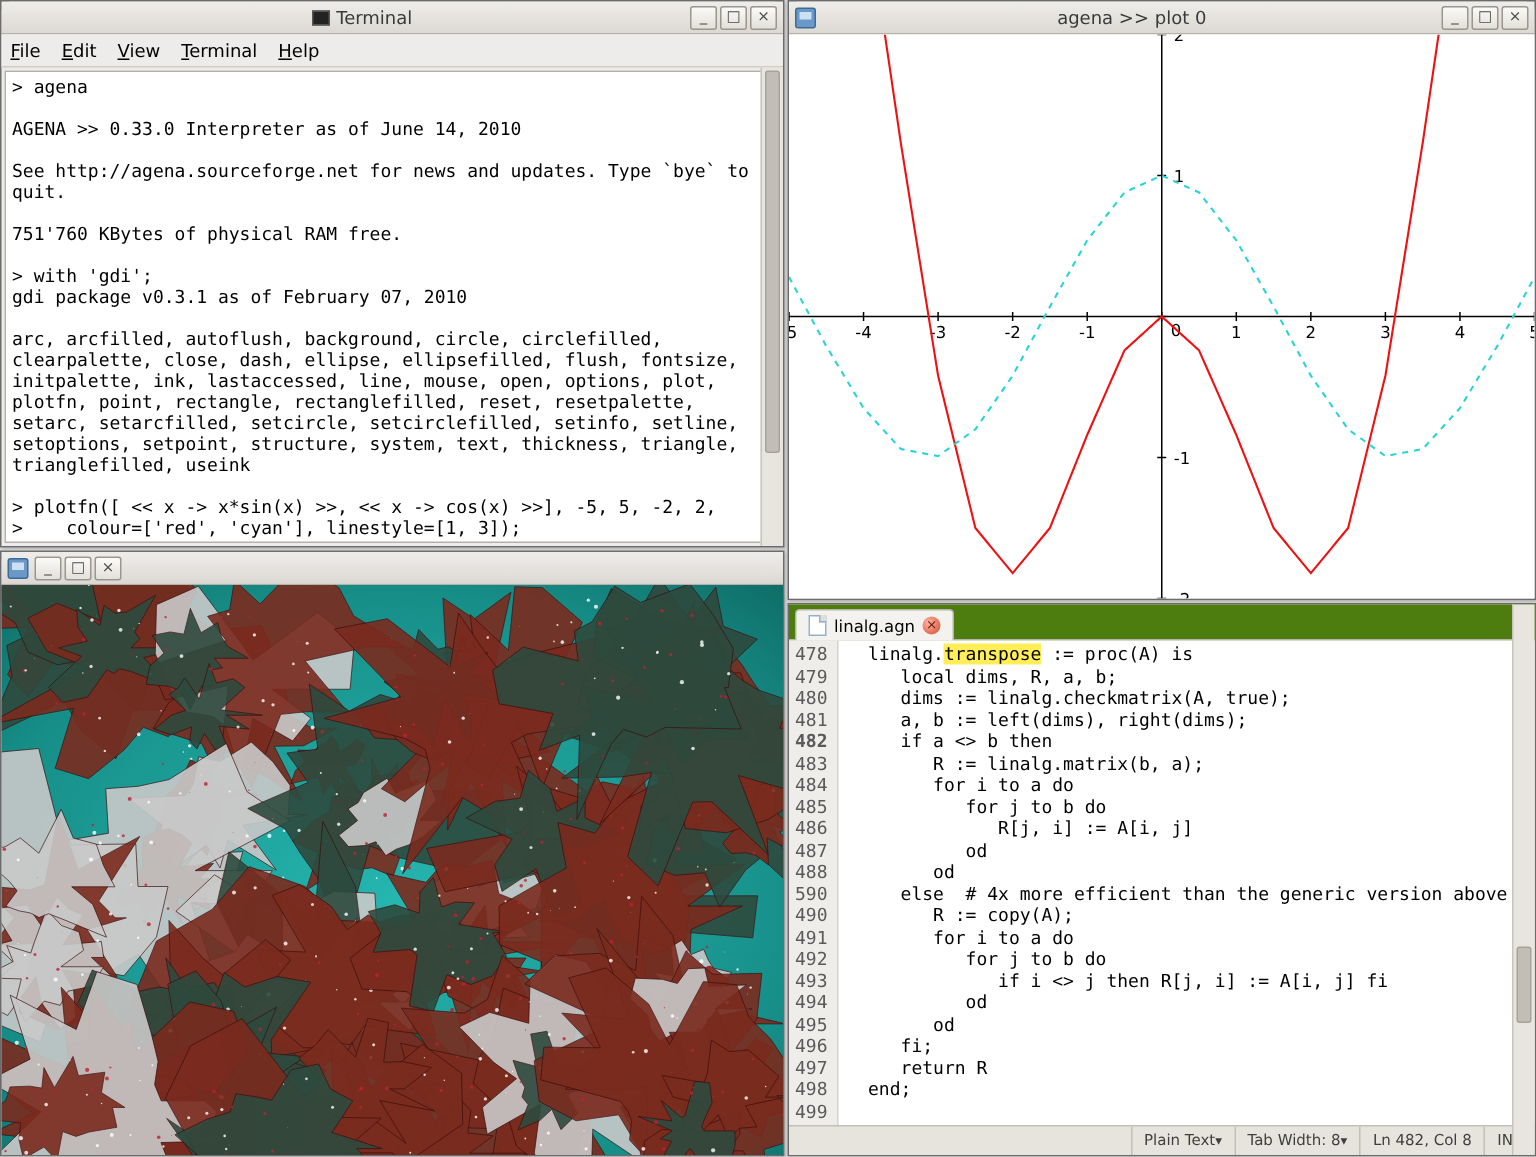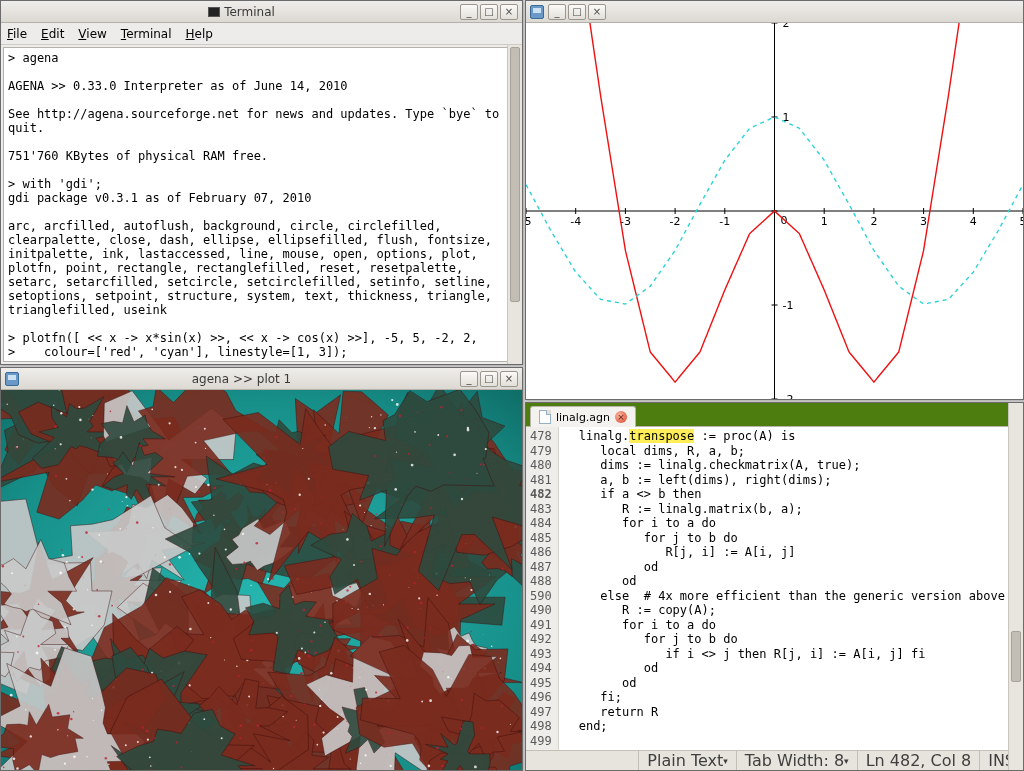--- a/index.html
+++ b/index.html
@@ -23,21 +23,21 @@
 
 .tabstrip { height:24px; background:#4d7c0f; border-bottom:1px solid #b8b4ac; display:flex; align-items:flex-end; padding:0 4px; }
 .tab { background:#f4f2ee; border:1px solid #b8b4ac; border-bottom:none; border-radius:3px 3px 0 0; padding:3px 8px; display:flex; align-items:center; gap:5px; font-size:11px; margin-bottom:-1px; }
 .tab .doc-icon { width:12px; height:14px; background:#fff; border:1px solid #97b0ca; position:relative; }
 .tab .doc-icon:after { content:''; position:absolute; top:-1px; right:-1px; width:4px; height:4px; background:#e1ded7; border-left:1px solid #97b0ca; border-bottom:1px solid #97b0ca; }
 .tab .close { width:12px; height:12px; border-radius:50%; background:radial-gradient(circle at 35% 35%,#ffb4a2,#d6452a); color:#5c1c0e; font-size:9px; display:flex; align-items:center; justify-content:center; cursor:pointer; }
 .editorbody { flex:1; display:flex; background:#fff; overflow:hidden; font-family:"DejaVu Sans Mono",monospace; font-size:12px; line-height:14.5px; }
 .gutter { background:#efedea; color:#5a5a5a; text-align:left; padding:2px 6px 2px 4px; border-right:1px solid #d7d4cd; user-select:none; }
 .codearea { flex:1; padding:2px 20px; white-space:pre; position:relative; color:#000; }
 .hl { background:#ffee58; }
-.statusbar { height:20px; background:#e7e4dd; border-top:1px solid #c3c0b8; display:flex; align-items:center; font-size:16px; }
+.statusbar { height:20px; background:#e7e4dd; border-top:1px solid #c3c0b8; display:flex; align-items:center; font-size:10px; }
 .statusbar .cell { border-left:1px solid #c3c0b8; height:100%; display:flex; align-items:center; padding:0 8px; color:#3f3f3f; }
 .statusbar .spacer { flex:1; }
 .dropdown:after { content:' \25BE'; font-size:9px; }
 .appicon { width:14px; height:14px; margin-right:4px; display:inline-block; background:#6a99c8; border:1px solid #3b6a99; border-radius:2px; position:relative; }
 .appicon:after { content:''; position:absolute; left:2px; top:2px; right:2px; bottom:5px; background:#cce0f4; }
 </style>
 </head>
 <body>
 
 <div class="window" style="left:0; top:0; width:523px; height:365px;">
@@ -76,20 +76,21 @@
 &gt; with 'fractals'
 fractals v0.3.4 as of May 22, 2010</div>
   <div class="scrollbar" style="top:44px;">
       <div class="thumb" style="top:2px; height:80%;"></div>
     </div>
 </div>
 
 <div class="window" style="left:525px; top:0; width:499px; height:400px;">
   <div class="titlebar rounded">
     <span class="appicon"></span>
+    <span class="ttext">agena &gt;&gt; plot 0</span>
     <div class="winbtns">
       <div class="winbtn">_</div>
       <div class="winbtn">□</div>
       <div class="winbtn">×</div>
     </div>
   </div>
   <div class="plotarea">
     <svg id="plot0-svg" width="100%" height="100%" viewBox="0 0 497 376">
         <line x1="0" y1="188" x2="497" y2="188" stroke="#000" stroke-width="1"></line>
         <line x1="248.5" y1="0" x2="248.5" y2="376" stroke="#000" stroke-width="1"></line>
@@ -126,21 +127,20 @@
         <text x="254.5" y="201" font-size="11" fill="#000">0</text>
         <path d="M0,-262.26L1.2425000000000177,-260.427L2.484999999999991,-258.59400000000005L3.727500000000009,-256.76099999999997L4.969999999999982,-254.9280000000001L6.2125,-253.09500000000003L7.455000000000018,-251.26200000000006L8.697499999999991,-249.42899999999997L9.940000000000008,-247.596L11.182499999999983,-245.76300000000003L12.425,-243.93000000000006L13.667500000000018,-242.09699999999998L14.909999999999991,-240.264L16.152500000000007,-238.43100000000004L17.394999999999982,-236.59800000000007L18.6375,-234.7650000000001L19.880000000000017,-232.93200000000002L21.12249999999999,-231.09900000000005L22.36500000000001,-229.26599999999996L23.607499999999984,-227.433L24.85,-225.60000000000002L26.092500000000015,-219.16099999999994L27.33499999999999,-212.7220000000001L28.577500000000008,-206.28300000000002L29.819999999999983,-199.84400000000016L31.0625,-193.40499999999997L32.305000000000014,-186.9659999999999L33.547499999999985,-180.52700000000004L34.79000000000001,-174.08799999999997L36.032499999999985,-167.64900000000011L37.275,-161.21000000000004L38.51750000000002,-154.77099999999996L39.75999999999999,-148.332L41.00250000000001,-141.89299999999992L42.24499999999998,-135.45400000000006L43.4875,-129.01500000000004L44.73000000000002,-122.57599999999985L45.97249999999999,-116.137L47.21500000000001,-109.69799999999998L48.45749999999998,-103.25900000000007L49.7,-96.81999999999994L50.942499999999995,-88.35999999999996L52.18499999999999,-79.90000000000003L53.42750000000001,-71.44L54.67000000000001,-62.98000000000002L55.9125,-54.51999999999998L57.154999999999994,-46.06L58.39749999999999,-37.60000000000002L59.640000000000015,-29.139999999999873L60.88250000000001,-20.67999999999995L62.125,-12.21999999999997L63.3675,-3.759999999999991L64.60999999999999,4.699999999999932L65.8525,13.160000000000082L67.095,21.62000000000006L68.3375,30.08000000000004L69.58,38.539999999999964L70.82249999999999,46.99999999999994L72.06500000000001,55.46000000000009L73.3075,63.92000000000007L74.55,72.38L75.7925,80.13499999999999L77.03499999999998,87.88999999999999L78.27750000000002,95.64500000000004L79.52,103.40000000000003L80.7625,111.15500000000003L82.005,118.90999999999997L83.24749999999999,126.66499999999994L84.49000000000001,134.42000000000004L85.7325,142.175L86.975,149.92999999999998L88.2175,157.68499999999997L89.46,165.43999999999994L90.70250000000001,173.19500000000002L91.945,180.95000000000002L93.1875,188.70499999999998L94.43,196.45999999999998L95.67249999999999,204.21499999999995L96.915,211.97000000000006L98.1575,219.72500000000002L99.4,227.48L100.6425,232.55599999999998L101.88499999999999,237.63199999999995L103.12750000000001,242.70800000000003L104.37,247.78400000000002L105.6125,252.86L106.855,257.936L108.09749999999998,263.01199999999994L109.34000000000002,268.088L110.5825,273.164L111.825,278.24L113.0675,283.316L114.30999999999999,288.39199999999994L115.55250000000001,293.468L116.795,298.544L118.0375,303.62L119.28,308.69599999999997L120.5225,313.77199999999993L121.76500000000001,318.848L123.0075,323.92400000000004L124.25,329L125.4925,330.504L126.735,332.008L127.9775,333.512L129.22,335.016L130.4625,336.52L131.705,338.024L132.9475,339.528L134.19,341.03200000000004L135.4325,342.536L136.675,344.04L137.9175,345.544L139.16,347.048L140.4025,348.552L141.645,350.05600000000004L142.8875,351.56L144.13,353.064L145.3725,354.568L146.615,356.072L147.8575,357.576L149.1,359.08L150.3425,357.576L151.585,356.072L152.8275,354.568L154.07,353.064L155.3125,351.56L156.555,350.05600000000004L157.7975,348.552L159.04,347.048L160.2825,345.544L161.525,344.04L162.7675,342.536L164.01,341.03200000000004L165.2525,339.528L166.495,338.024L167.7375,336.52L168.98,335.016L170.2225,333.512L171.465,332.008L172.7075,330.504L173.95,329L175.1925,325.898L176.435,322.796L177.6775,319.69399999999996L178.92,316.592L180.1625,313.49L181.405,310.38800000000003L182.6475,307.286L183.89,304.18399999999997L185.1325,301.082L186.375,297.98L187.6175,294.878L188.86,291.776L190.1025,288.674L191.345,285.572L192.5875,282.46999999999997L193.83,279.368L195.0725,276.266L196.315,273.164L197.5575,270.062L198.8,266.96L200.04250000000002,264.14L201.285,261.32000000000005L202.5275,258.5L203.76999999999998,255.68000000000004L205.0125,252.86L206.25500000000002,250.03999999999996L207.4975,247.22000000000003L208.74,244.39999999999998L209.9825,241.58000000000004L211.225,238.76L212.46750000000003,235.93999999999997L213.71,233.12000000000003L214.9525,230.29999999999998L216.19499999999996,227.48000000000005L217.4375,224.66000000000003L218.68000000000004,221.83999999999995L219.9225,219.02L221.165,216.2L222.40749999999997,213.38000000000005L223.65,210.56L224.8925,209.432L226.135,208.30400000000003L227.3775,207.176L228.61999999999998,206.048L229.8625,204.92L231.10500000000002,203.79199999999997L232.3475,202.66400000000002L233.59,201.536L234.83249999999998,200.40800000000002L236.075,199.28L237.31750000000002,198.152L238.56,197.024L239.8025,195.896L241.045,194.768L242.2875,193.64000000000001L243.53000000000003,192.51199999999997L244.7725,191.38400000000001L246.015,190.256L247.25749999999996,189.12800000000001L248.5,188L249.74250000000004,189.12800000000001L250.985,190.256L252.22750000000002,191.38400000000001L253.47,192.51199999999997L254.71249999999998,193.64000000000001L255.955,194.768L257.1975,195.896L258.44,197.024L259.6825,198.152L260.925,199.28L262.1675,200.40800000000002L263.41,201.536L264.6525,202.66400000000002L265.895,203.79199999999997L267.1375,204.92L268.38,206.048L269.6225,207.176L270.865,208.30400000000003L272.1075,209.432L273.35,210.56L274.5925,213.38000000000005L275.835,216.2L277.0775,219.02L278.32,221.83999999999995L279.5625,224.66000000000003L280.805,227.48000000000005L282.0475,230.29999999999998L283.29,233.12000000000003L284.5325,235.93999999999997L285.775,238.76L287.0175,241.58000000000004L288.26,244.39999999999998L289.5025,247.22L290.745,250.03999999999996L291.9875,252.86L293.23,255.68000000000004L294.4725,258.5L295.715,261.32000000000005L296.9575,264.14L298.2,266.96L299.4425,270.062L300.685,273.164L301.9275,276.266L303.17,279.36799999999994L304.4125,282.46999999999997L305.655,285.57200000000006L306.8975,288.674L308.14,291.776L309.3825,294.87799999999993L310.625,297.98L311.8675,301.08200000000005L313.11,304.18399999999997L314.3525,307.286L315.595,310.388L316.8375,313.49L318.08,316.59200000000004L319.3225,319.69399999999996L320.565,322.796L321.8075,325.89799999999997L323.05,329L324.2925,330.504L325.535,332.008L326.7775,333.512L328.02,335.01599999999996L329.2625,336.52L330.505,338.024L331.7475,339.528L332.99,341.03200000000004L334.2325,342.53599999999994L335.475,344.04L336.7175,345.54400000000004L337.96,347.048L339.2025,348.552L340.445,350.056L341.6875,351.56L342.93,353.064L344.1725,354.568L345.415,356.072L346.6575,357.57599999999996L347.9,359.08L349.1425,357.57599999999996L350.385,356.072L351.6275,354.568L352.87,353.064L354.1125,351.56L355.355,350.056L356.5975,348.552L357.84,347.048L359.0825,345.54400000000004L360.325,344.04L361.5675,342.53599999999994L362.81,341.03200000000004L364.0525,339.528L365.295,338.024L366.5375,336.52L367.78,335.01599999999996L369.0225,333.512L370.265,332.008L371.5075,330.504L372.75,329L373.9925,323.9239999999999L375.235,318.848L376.4775,313.77199999999993L377.72,308.6960000000001L378.9625,303.62L380.205,298.5439999999999L381.4475,293.468L382.69,288.39199999999994L383.9325,283.31600000000003L385.175,278.24L386.4175,273.16399999999993L387.66,268.088L388.9025,263.01199999999994L390.145,257.93600000000004L391.3875,252.86L392.63,247.78399999999993L393.8725,242.70800000000003L395.115,237.63199999999995L396.3575,232.55600000000007L397.6,227.48L398.8425,219.72499999999988L400.08500000000004,211.96999999999977L401.32749999999993,204.21500000000023L402.57,196.46000000000012L403.8125,188.705L405.055,180.9499999999999L406.29750000000007,173.19499999999977L407.53999999999996,165.44000000000023L408.7825,157.68500000000012L410.025,149.93L411.2675,142.1749999999999L412.51000000000005,134.41999999999982L413.75249999999994,126.66500000000022L414.995,118.91000000000014L416.2375,111.15500000000003L417.48,103.39999999999986L418.7225,95.64499999999975L419.965,87.89000000000021L421.2075,80.1350000000001L422.45,72.38L423.6925,63.9199999999999L424.93500000000006,55.45999999999975L426.17749999999995,47.00000000000023L427.42,38.54000000000008L428.6625,30.08000000000004L429.905,21.61999999999989L431.14750000000004,13.15999999999974L432.38999999999993,4.700000000000216L433.6325,-3.759999999999934L434.875,-12.21999999999997L436.1175,-20.680000000000064L437.36000000000007,-29.140000000000214L438.60249999999996,-37.59999999999968L439.845,-46.05999999999983L441.0875,-54.51999999999998L442.33,-62.980000000000075L443.57250000000005,-71.44000000000023L444.81499999999994,-79.8999999999997L446.0575,-88.35999999999984L447.3,-96.81999999999994L448.5425,-103.25900000000013L449.785,-109.69800000000015L451.0275,-116.13699999999983L452.27,-122.57599999999985L453.5125,-129.01500000000004L454.755,-135.45400000000006L455.99750000000006,-141.89300000000014L457.23999999999995,-148.33199999999977L458.4825,-154.77099999999996L459.725,-161.21000000000004L460.9675,-167.64900000000011L462.21000000000004,-174.0880000000002L463.45249999999993,-180.52699999999993L464.695,-186.9659999999999L465.9375,-193.40499999999997L467.18,-199.84400000000016L468.42250000000007,-206.28300000000024L469.66499999999996,-212.72199999999987L470.9075,-219.16099999999994L472.15,-225.60000000000002L473.3925,-227.433L474.63500000000005,-229.26600000000008L475.87749999999994,-231.09900000000005L477.12,-232.93200000000002L478.3625,-234.7650000000001L479.605,-236.59800000000007L480.8475,-238.43100000000015L482.09,-240.264L483.3325,-242.09699999999998L484.575,-243.93000000000006L485.8175,-245.76300000000003L487.06000000000006,-247.596L488.30249999999995,-249.42899999999997L489.545,-251.26200000000006L490.7875,-253.09500000000003L492.03,-254.9280000000001L493.27250000000004,-256.7610000000001L494.51499999999993,-258.59399999999994L495.7575,-260.427L497,-262.26" fill="none" stroke="#e11" stroke-width="1.4"></path>
         <path d="M0,161.67999999999998L1.2425000000000177,163.98300000000003L2.484999999999991,166.28599999999997L3.727500000000009,168.58900000000003L4.969999999999982,170.89199999999997L6.2125,173.195L7.455000000000018,175.49800000000005L8.697499999999991,177.801L9.940000000000008,180.10400000000004L11.182499999999983,182.40699999999998L12.425,184.70999999999998L13.667500000000018,187.01300000000003L14.909999999999991,189.31599999999997L16.152500000000007,191.61900000000003L17.394999999999982,193.92199999999997L18.6375,196.225L19.880000000000017,198.52800000000002L21.12249999999999,200.831L22.36500000000001,203.13400000000001L23.607499999999984,205.43699999999995L24.85,207.74L26.092500000000015,209.80800000000002L27.33499999999999,211.87599999999998L28.577500000000008,213.94400000000002L29.819999999999983,216.01199999999997L31.0625,218.08L32.305000000000014,220.14800000000002L33.547499999999985,222.21599999999998L34.79000000000001,224.28400000000002L36.032499999999985,226.35199999999998L37.275,228.42000000000002L38.51750000000002,230.48800000000003L39.75999999999999,232.55599999999998L41.00250000000001,234.62400000000002L42.24499999999998,236.69199999999998L43.4875,238.76L44.73000000000002,240.82800000000003L45.97249999999999,242.896L47.21500000000001,244.96400000000003L48.45749999999998,247.03199999999998L49.7,249.1L50.942499999999995,250.463L52.18499999999999,251.82599999999996L53.42750000000001,253.18900000000002L54.67000000000001,254.55200000000002L55.9125,255.91500000000002L57.154999999999994,257.278L58.39749999999999,258.64099999999996L59.640000000000015,260.004L60.88250000000001,261.36699999999996L62.125,262.73L63.3675,264.09299999999996L64.60999999999999,265.456L65.8525,266.819L67.095,268.182L68.3375,269.54499999999996L69.58,270.908L70.82249999999999,272.27099999999996L72.06500000000001,273.634L73.3075,274.997L74.55,276.36L75.7925,276.59499999999997L77.03499999999998,276.83L78.27750000000002,277.065L79.52,277.3L80.7625,277.53499999999997L82.005,277.77L83.24749999999999,278.005L84.49000000000001,278.24L85.7325,278.475L86.975,278.71L88.2175,278.945L89.46,279.18L90.70250000000001,279.415L91.945,279.65L93.1875,279.885L94.43,280.12L95.67249999999999,280.355L96.915,280.59L98.1575,280.825L99.4,281.06L100.6425,280.16700000000003L101.88499999999999,279.274L103.12750000000001,278.381L104.37,277.488L105.6125,276.59499999999997L106.855,275.702L108.09749999999998,274.809L109.34000000000002,273.916L110.5825,273.023L111.825,272.13L113.0675,271.23699999999997L114.30999999999999,270.344L115.55250000000001,269.45099999999996L116.795,268.558L118.0375,267.665L119.28,266.772L120.5225,265.879L121.76500000000001,264.986L123.0075,264.09299999999996L124.25,263.2L125.4925,261.414L126.735,259.628L127.9775,257.842L129.22,256.056L130.4625,254.27L131.705,252.48399999999998L132.9475,250.69800000000004L134.19,248.91199999999998L135.4325,247.126L136.675,245.33999999999997L137.9175,243.55400000000003L139.16,241.768L140.4025,239.982L141.645,238.19599999999997L142.8875,236.41000000000003L144.13,234.624L145.3725,232.83800000000002L146.615,231.05199999999996L147.8575,229.26600000000002L149.1,227.48L150.3425,225.17700000000002L151.585,222.87400000000002L152.8275,220.57099999999997L154.07,218.26799999999997L155.3125,215.96499999999997L156.555,213.662L157.7975,211.359L159.04,209.05599999999998L160.2825,206.75300000000001L161.525,204.45000000000002L162.7675,202.14700000000002L164.01,199.84400000000002L165.2525,197.54099999999997L166.495,195.238L167.7375,192.935L168.98,190.632L170.2225,188.32900000000004L171.465,186.02599999999995L172.7075,183.72299999999998L173.95,181.42000000000002L175.1925,179.21100000000004L176.435,177.002L177.6775,174.79299999999998L178.92,172.58399999999997L180.1625,170.375L181.405,168.16600000000003L182.6475,165.95700000000002L183.89,163.748L185.1325,161.53899999999996L186.375,159.32999999999998L187.6175,157.121L188.86,154.912L190.1025,152.70299999999997L191.345,150.494L192.5875,148.28500000000003L193.83,146.07600000000002L195.0725,143.867L196.315,141.65799999999996L197.5575,139.44899999999998L198.8,137.24L200.04250000000002,135.64199999999997L201.285,134.044L202.5275,132.44599999999997L203.76999999999998,130.84800000000004L205.0125,129.25L206.25500000000002,127.65199999999996L207.4975,126.05400000000003L208.74,124.45599999999999L209.9825,122.85800000000003L211.225,121.25999999999999L212.46750000000003,119.66199999999998L213.71,118.06400000000002L214.9525,116.46600000000001L216.19499999999996,114.86800000000005L217.4375,113.26999999999998L218.68000000000004,111.67199999999997L219.9225,110.07400000000001L221.165,108.476L222.40749999999997,106.87800000000004L223.65,105.28000000000003L224.8925,104.71600000000001L226.135,104.15199999999999L227.3775,103.58799999999997L228.61999999999998,103.024L229.8625,102.45999999999998L231.10500000000002,101.89600000000002L232.3475,101.33200000000005L233.59,100.76800000000003L234.83249999999998,100.20400000000001L236.075,99.63999999999999L237.31750000000002,99.07599999999996L238.56,98.512L239.8025,97.94799999999998L241.045,97.38400000000001L242.2875,96.82000000000005L243.53000000000003,96.25600000000003L244.7725,95.69200000000001L246.015,95.12799999999999L247.25749999999996,94.56400000000002L248.5,94L249.74250000000004,94.56400000000002L250.985,95.12799999999999L252.22750000000002,95.69200000000001L253.47,96.25600000000003L254.71249999999998,96.82000000000005L255.955,97.38400000000001L257.1975,97.94799999999998L258.44,98.512L259.6825,99.07599999999996L260.925,99.63999999999999L262.1675,100.20400000000001L263.41,100.76800000000003L264.6525,101.33200000000005L265.895,101.89599999999996L267.1375,102.45999999999998L268.38,103.024L269.6225,103.58799999999997L270.865,104.15199999999999L272.1075,104.71600000000001L273.35,105.28000000000003L274.5925,106.87800000000004L275.835,108.476L277.0775,110.07400000000001L278.32,111.67199999999997L279.5625,113.26999999999998L280.805,114.86800000000005L282.0475,116.46600000000001L283.29,118.06400000000002L284.5325,119.66199999999998L285.775,121.25999999999999L287.0175,122.85800000000003L288.26,124.45599999999999L289.5025,126.05400000000003L290.745,127.65199999999996L291.9875,129.25L293.23,130.84800000000004L294.4725,132.44599999999997L295.715,134.044L296.9575,135.64199999999997L298.2,137.24L299.4425,139.449L300.685,141.65799999999996L301.9275,143.867L303.17,146.07599999999994L304.4125,148.28500000000003L305.655,150.49400000000003L306.8975,152.70299999999997L308.14,154.912L309.3825,157.12099999999995L310.625,159.32999999999998L311.8675,161.53900000000002L313.11,163.748L314.3525,165.95700000000002L315.595,168.16599999999997L316.8375,170.375L318.08,172.58400000000003L319.3225,174.79299999999998L320.565,177.002L321.8075,179.21099999999996L323.05,181.42000000000002L324.2925,183.72300000000004L325.535,186.02599999999995L326.7775,188.32900000000004L328.02,190.63199999999995L329.2625,192.935L330.505,195.23800000000003L331.7475,197.54099999999997L332.99,199.84400000000002L334.2325,202.14699999999996L335.475,204.45000000000002L336.7175,206.75300000000004L337.96,209.05599999999998L339.2025,211.359L340.445,213.66199999999998L341.6875,215.96499999999997L342.93,218.26800000000003L344.1725,220.57099999999997L345.415,222.87400000000002L346.6575,225.17699999999996L347.9,227.48L349.1425,229.26600000000002L350.385,231.05199999999996L351.6275,232.83800000000002L352.87,234.62399999999997L354.1125,236.41000000000003L355.355,238.19600000000003L356.5975,239.982L357.84,241.768L359.0825,243.55399999999997L360.325,245.33999999999997L361.5675,247.12600000000003L362.81,248.91199999999998L364.0525,250.69800000000004L365.295,252.48399999999998L366.5375,254.27L367.78,256.05600000000004L369.0225,257.842L370.265,259.62800000000004L371.5075,261.414L372.75,263.2L373.9925,264.093L375.235,264.986L376.4775,265.879L377.72,266.772L378.9625,267.665L380.205,268.558L381.4475,269.45099999999996L382.69,270.344L383.9325,271.23699999999997L385.175,272.13L386.4175,273.023L387.66,273.916L388.9025,274.809L390.145,275.702L391.3875,276.59499999999997L392.63,277.488L393.8725,278.381L395.115,279.274L396.3575,280.167L397.6,281.06L398.8425,280.825L400.08500000000004,280.59L401.32749999999993,280.355L402.57,280.12L403.8125,279.885L405.055,279.65L406.29750000000007,279.41499999999996L407.53999999999996,279.18L408.7825,278.945L410.025,278.71L411.2675,278.475L412.51000000000005,278.24L413.75249999999994,278.005L414.995,277.77L416.2375,277.53499999999997L417.48,277.3L418.7225,277.065L419.965,276.83000000000004L421.2075,276.59499999999997L422.45,276.36L423.6925,274.99699999999996L424.93500000000006,273.63399999999996L426.17749999999995,272.2710000000001L427.42,270.908L428.6625,269.54499999999996L429.905,268.18199999999996L431.14750000000004,266.81899999999996L432.38999999999993,265.456L433.6325,264.093L434.875,262.73L436.1175,261.36699999999996L437.36000000000007,260.00399999999996L438.60249999999996,258.6410000000001L439.845,257.278L441.0875,255.91500000000002L442.33,254.55199999999996L443.57250000000005,253.18899999999996L444.81499999999994,251.82600000000005L446.0575,250.46300000000002L447.3,249.1L448.5425,247.03199999999998L449.785,244.96399999999994L451.0275,242.89600000000004L452.27,240.82800000000003L453.5125,238.76L454.755,236.69199999999998L455.99750000000006,234.62399999999994L457.23999999999995,232.55600000000007L458.4825,230.48800000000003L459.725,228.42L460.9675,226.35199999999998L462.21000000000004,224.28399999999993L463.45249999999993,222.21600000000007L464.695,220.14800000000002L465.9375,218.07999999999998L467.18,216.01199999999997L468.42250000000007,213.94399999999993L469.66499999999996,211.87600000000006L470.9075,209.80800000000002L472.15,207.74L473.3925,205.43699999999995L474.63500000000005,203.13399999999993L475.87749999999994,200.83100000000007L477.12,198.52800000000002L478.3625,196.225L479.605,193.92199999999997L480.8475,191.61899999999994L482.09,189.31600000000006L483.3325,187.01300000000003L484.575,184.70999999999998L485.8175,182.40699999999998L487.06000000000006,180.10399999999996L488.30249999999995,177.80100000000004L489.545,175.49800000000005L490.7875,173.195L492.03,170.89199999999997L493.27250000000004,168.58899999999994L494.51499999999993,166.28600000000006L495.7575,163.98300000000003L497,161.67999999999998" fill="none" stroke="#2ad4d4" stroke-width="1.4" stroke-dasharray="4,4"></path>
       </svg>
   </div>
 </div>
 
 <div class="window" style="left:0; top:367px; width:523px; height:404px;">
   <div class="titlebar rounded">
     <span class="appicon"></span>
-    <span class="ttext">agena &gt;&gt; plot 1</span>
     <div class="winbtns">
       <div class="winbtn">_</div>
       <div class="winbtn">□</div>
       <div class="winbtn">×</div>
     </div>
   </div>
   <div class="fractalarea">
     <svg id="fractal-svg" width="100%" height="100%" viewBox="0 0 521 380" preserveAspectRatio="none">
         <rect width="521" height="380" fill="#1ba39d"></rect>
         <rect width="521" height="380" fill="url(#vg)"></rect>

